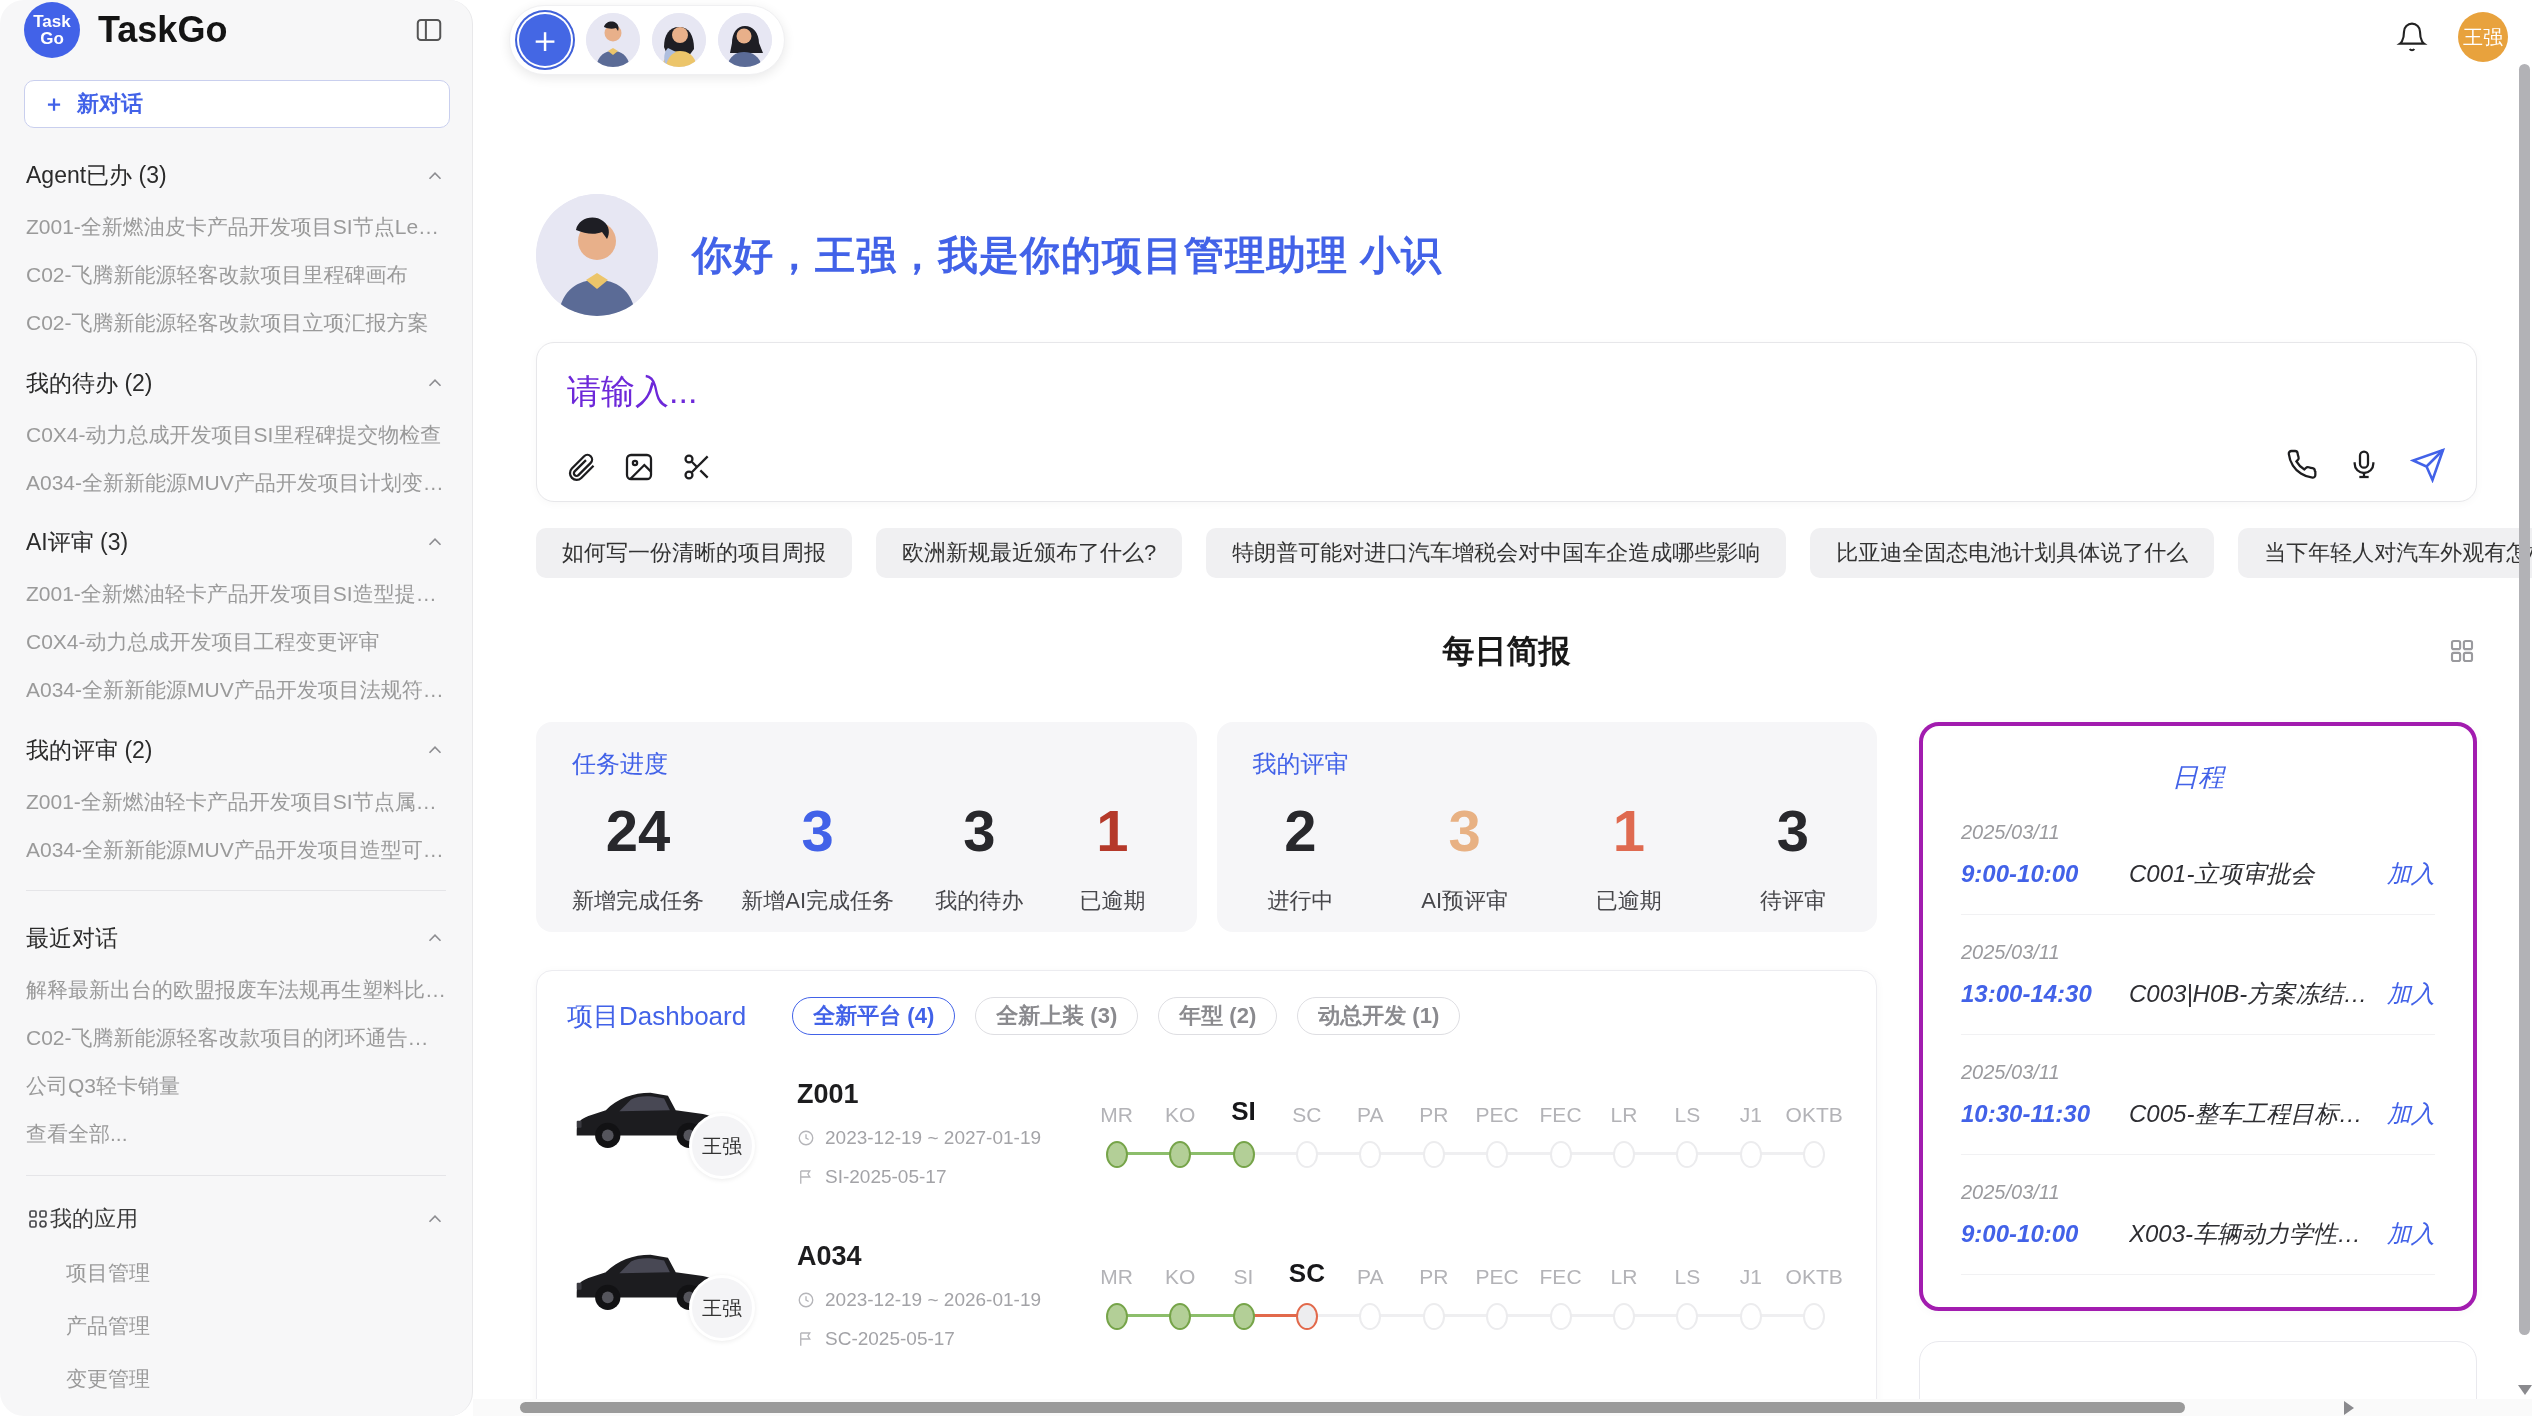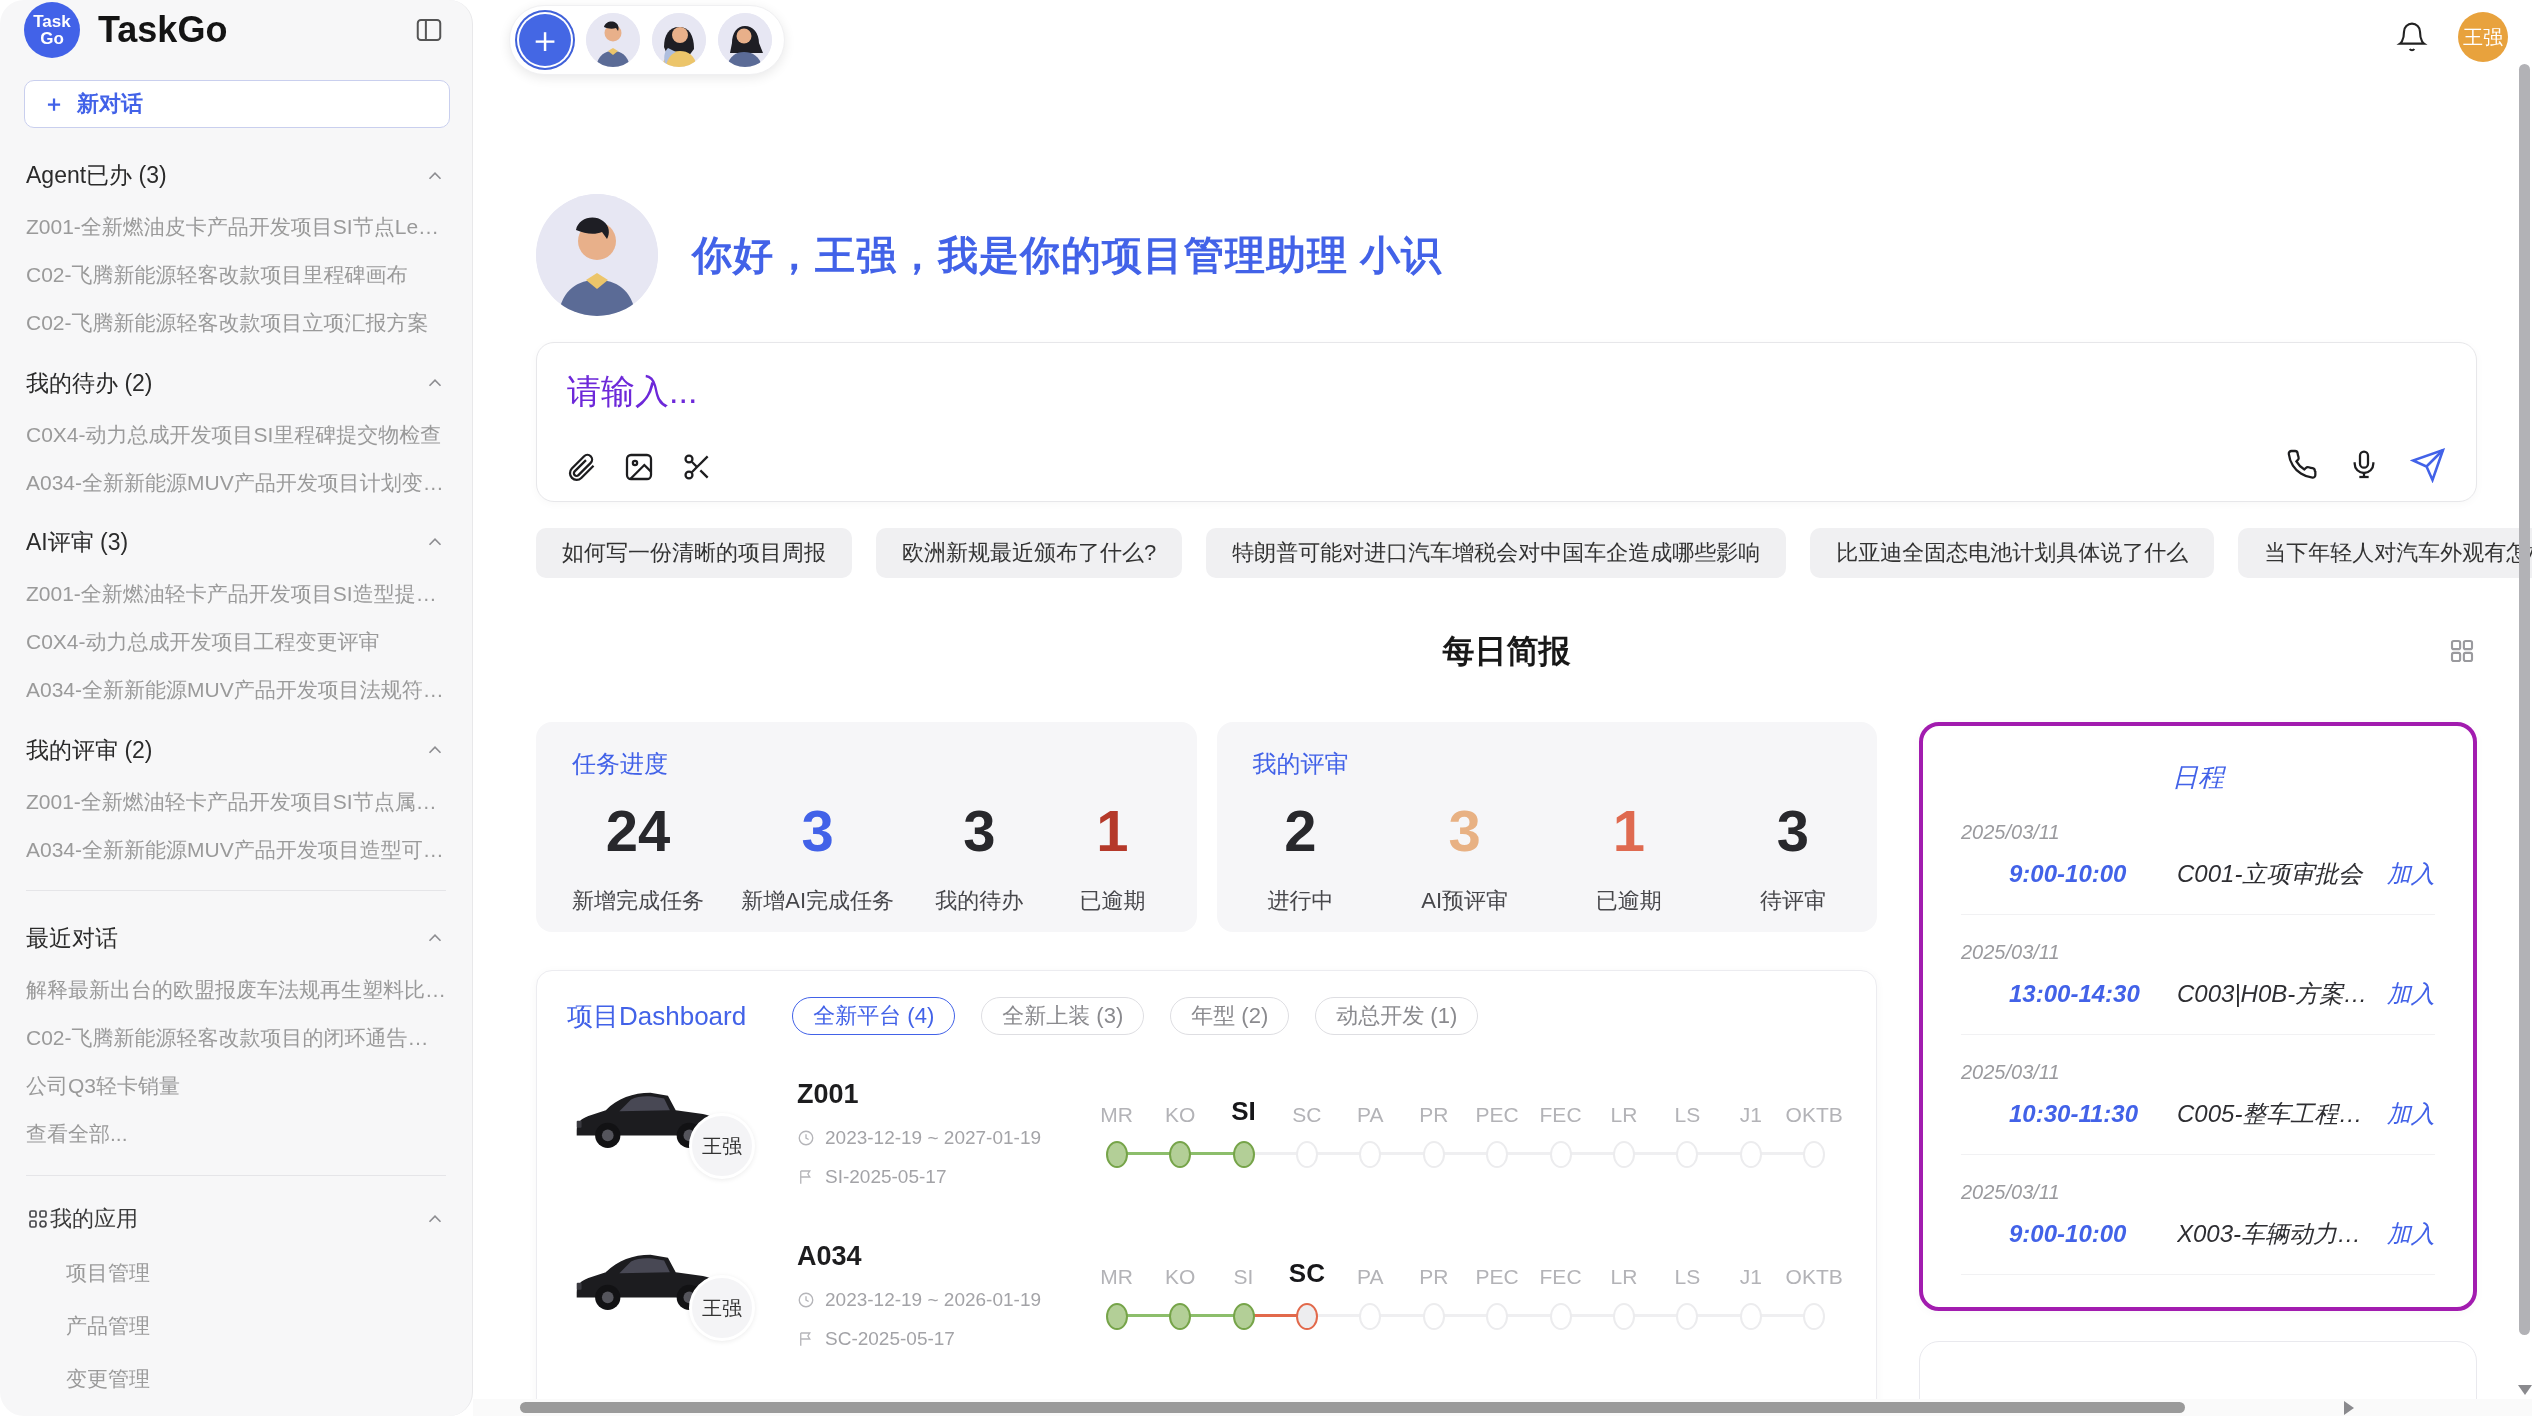--- a/index.html
+++ b/index.html
@@ -73,21 +73,21 @@
   .stat{display:flex;flex-direction:column;align-items:center;min-width:96px;}
   .stat-num{font-size:58px;font-weight:600;color:#28282c;line-height:1;font-stretch:condensed;}
   .stat-num.blue{color:#4262e8;} .stat-num.red{color:#b5392a;}
   .stat-num.orange{color:#e8b183;} .stat-num.salmon{color:#df6a50;}
   .stat-label{margin-top:26px;font-size:22px;color:#47474b;}
 
   .dash-card{margin-top:38px;background:#fff;border:1px solid #ececf0;border-radius:16px;
              padding:26px 30px 0;box-shadow:0 2px 10px rgba(0,0,0,.04);height:470px;overflow:hidden;}
   .dash-head{display:flex;align-items:center;gap:46px;}
   .dash-title{color:#4262e8;font-size:26px;}
-  .dash-filters{display:flex;gap:26px;}
+  .dash-filters{display:flex;gap:20px;font-weight:bold;}
   .f-chip{height:38px;border:1px solid #dedee2;border-radius:19px;display:flex;align-items:center;
           padding:0 20px;font-size:22px;color:#8a8a8e;background:#fff;}
   .f-chip.active{border-color:#4262e8;color:#4262e8;}
 
   .proj-row{display:flex;align-items:center;margin-top:34px;}
   .proj-visual{width:218px;position:relative;height:128px;flex:none;}
   .owner-badge{position:absolute;left:122px;top:44px;width:66px;height:66px;border-radius:50%;background:#f4f4f6;
                border:3px solid #fff;display:flex;align-items:center;justify-content:center;font-size:20px;color:#333;
                box-shadow:0 1px 5px rgba(0,0,0,.08);}
   .proj-info{width:300px;flex:none;padding-left:12px;}
@@ -107,21 +107,21 @@
   .dot-cell{width:8.333%;display:flex;align-items:center;justify-content:center;}
   .dot{width:22px;height:27px;border-radius:50%;background:#fff;border:2px solid #ececee;}
   .dot.done{background:#b3cf97;border-color:#76a449;}
   .dot.overdue{background:#ededef;border-color:#e2694b;}
 
   .sched-card{background:#fff;border:4px solid #a21caf;border-radius:20px;padding:30px 38px 32px;box-shadow:0 2px 10px rgba(0,0,0,.03);font-style:italic;}
   .sched-title{text-align:center;color:#4262e8;font-size:26px;margin-top:4px;}
   .sched-item{padding-top:26px;}
   .s-date{font-size:20px;color:#9a9a9e;}
   .s-row{display:flex;align-items:center;margin-top:14px;padding-bottom:24px;border-bottom:1px solid #f1f1f3;}
-  .s-time{width:168px;color:#4262e8;font-weight:700;font-size:24px;flex:none;margin-left:48px;}
+  .s-time{width:168px;color:#4262e8;font-weight:700;font-size:24px;flex:none;}
   .s-title{flex:1;font-size:24px;color:#2e2e32;white-space:nowrap;overflow:hidden;text-overflow:ellipsis;}
   .s-join{color:#4262e8;font-size:24px;margin-left:14px;}
   .sched-all{text-align:center;color:#4262e8;font-size:26px;margin-top:30px;}
 
   .news-card{margin-top:30px;background:#fff;border:1px solid #e9e9ee;border-radius:20px;padding:24px;
              display:flex;gap:22px;height:200px;}
 
   
   .h-scroll{position:absolute;left:473px;right:0;bottom:0;height:17px;background:#fafafa;z-index:9;}
   .h-thumb{position:absolute;left:47px;top:3px;width:1665px;height:11px;border-radius:6px;background:#9a9a9a;}

